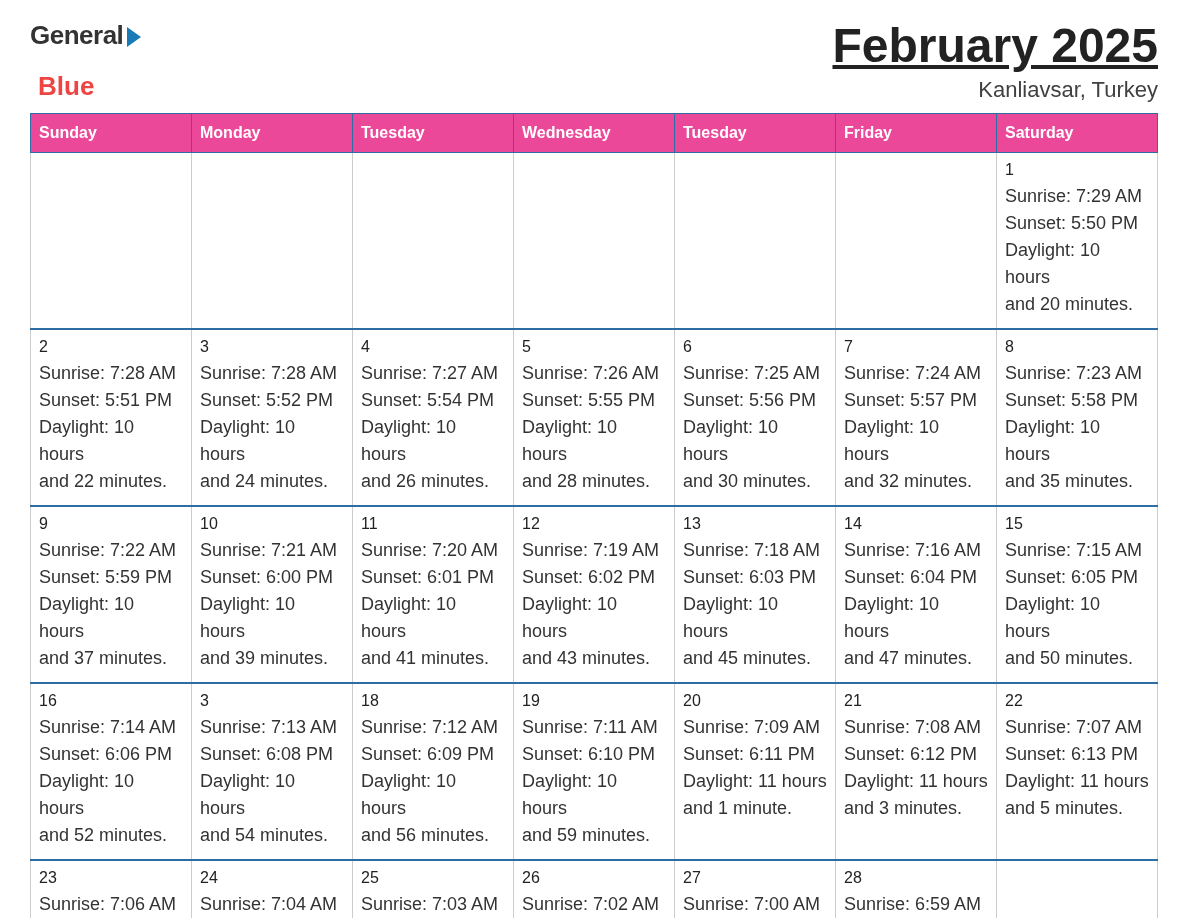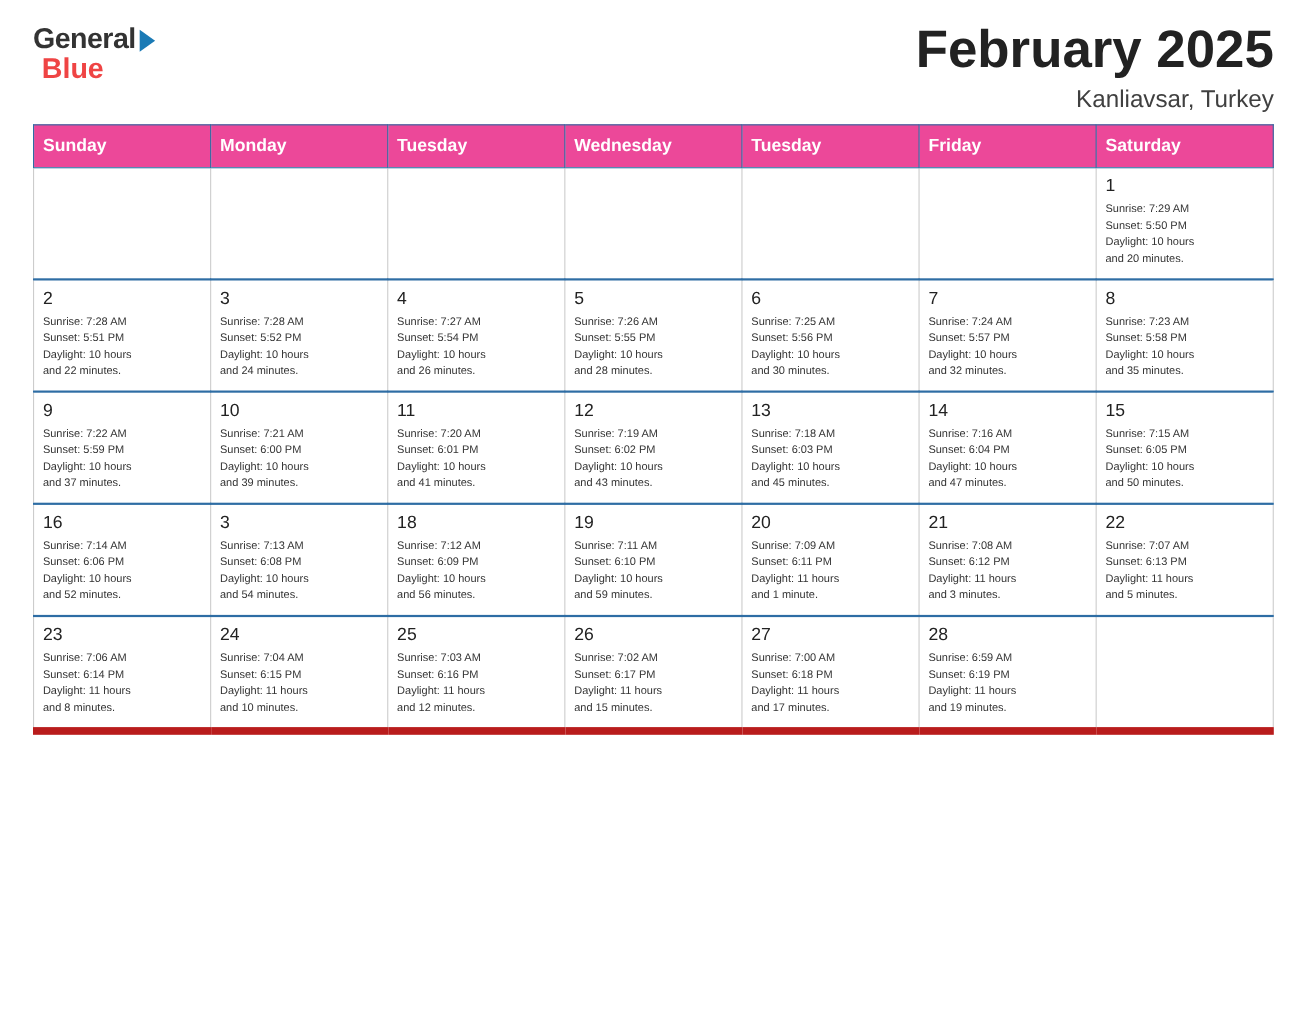--- a/index.html
+++ b/index.html
@@ -13,20 +13,21 @@
     .header {
       display: flex;
       justify-content: space-between;
       align-items: flex-start;
       margin-bottom: 10px;
     }
     .logo {
       display: flex;
       flex-direction: column;
       align-items: flex-start;
+      gap: 24px;
     }
     .logo-top {
       display: flex;
       align-items: center;
     }
     .logo-general {
       font-size: 26px;
       font-weight: bold;
       color: #333;
       letter-spacing: -0.5px;
@@ -48,20 +49,21 @@
       margin-left: 8px;
     }
     .title-block {
       text-align: right;
     }
     .title-block h1 {
       font-size: 48px;
       font-weight: bold;
       color: #222;
       line-height: 1.1;
+      text-decoration: underline;
     }
     .title-block h2 {
       font-size: 22px;
       font-weight: normal;
       color: #404040;
       margin-top: 4px;
     }
     .calendar {
       width: 100%;
       border-collapse: collapse;
@@ -94,21 +96,21 @@
       border-bottom: 7px solid #b91c1c;
     }
     .cell-day {
       font-size: 16px;
       font-weight: normal;
       color: #222;
       margin-bottom: 4px;
       display: block;
     }
     .cell-info {
-      font-size: 10px;
+      font-size: 18px;
       color: #333;
       line-height: 1.5;
     }
     .empty-cell {
       background: #f9f9f9;
     }
   </style>
 </head>
 <body>
 

